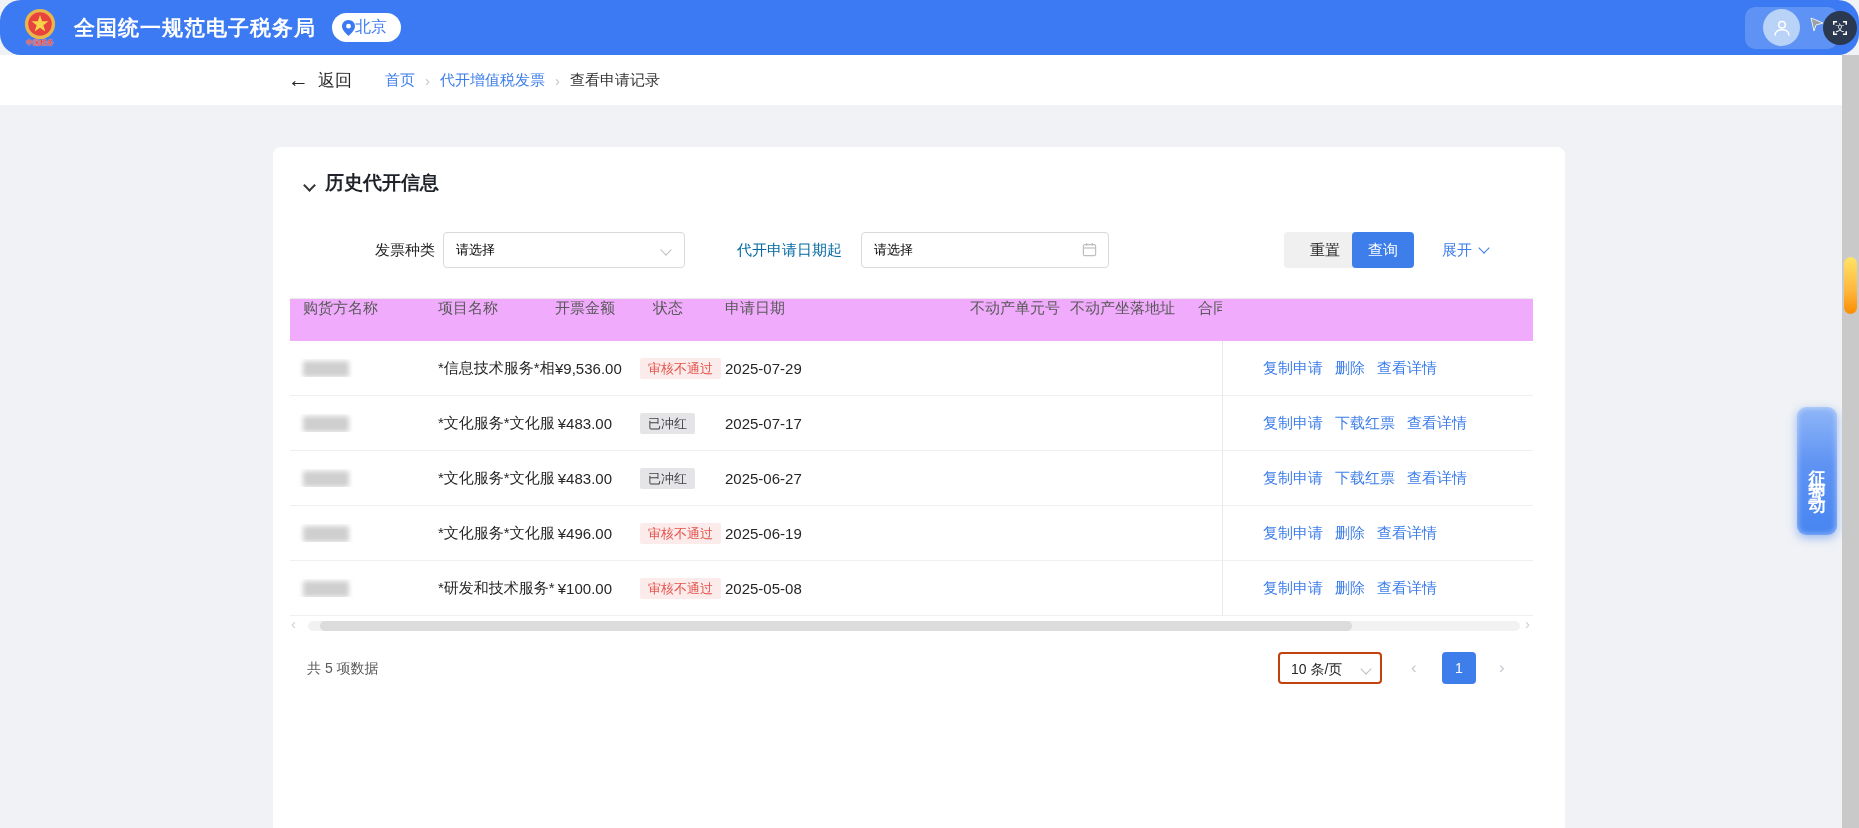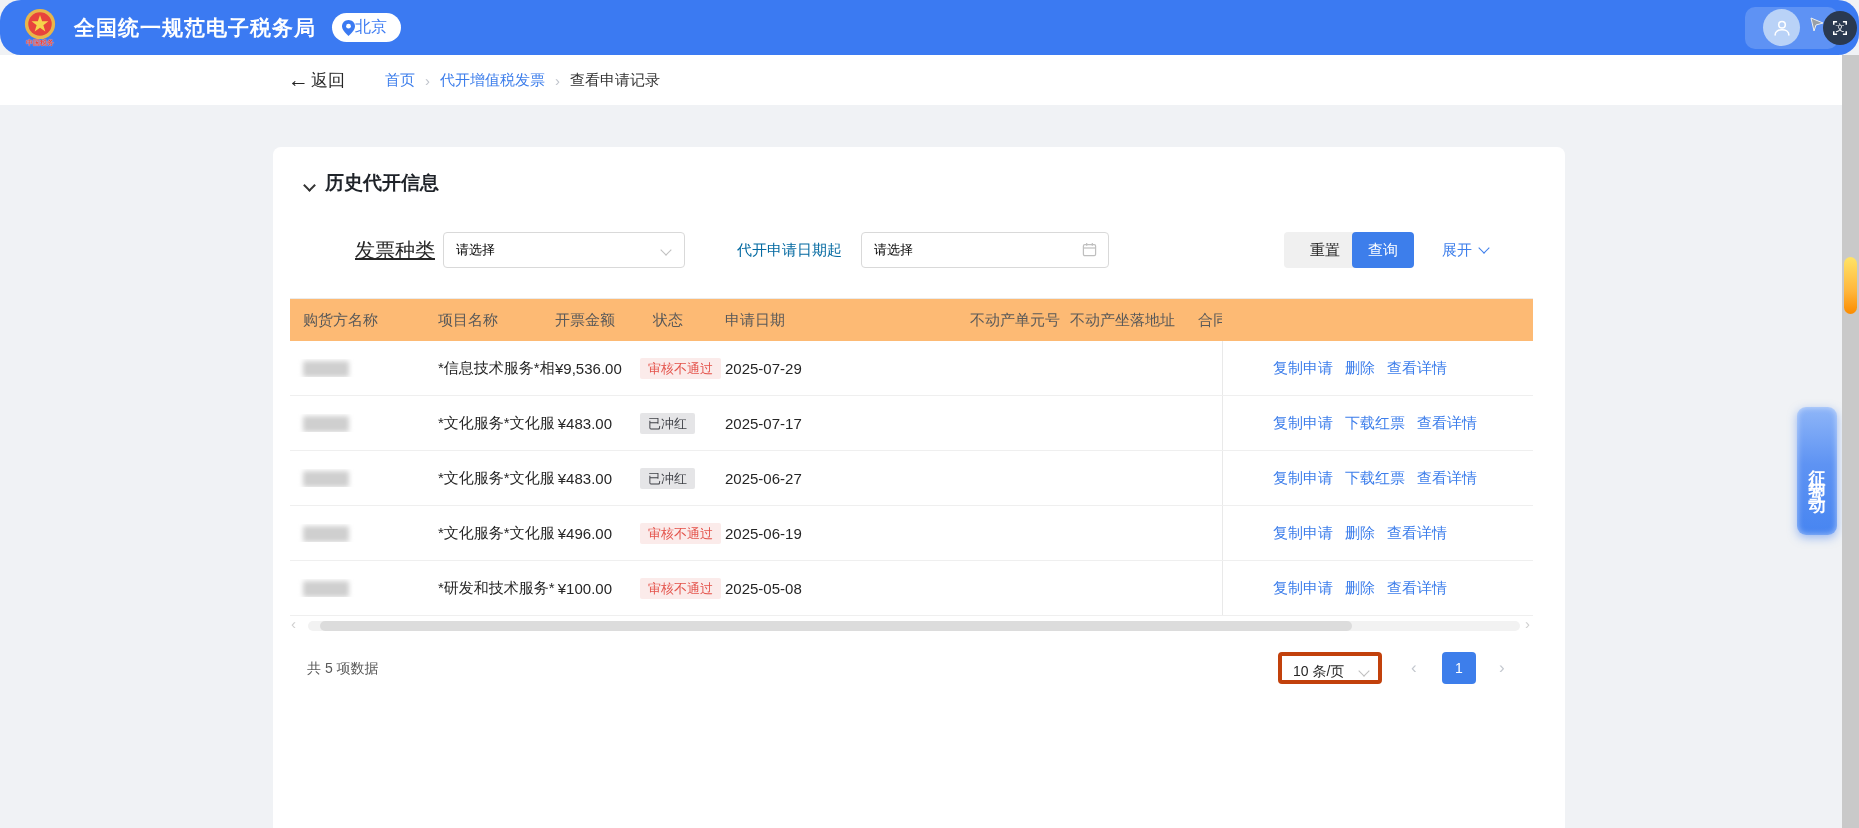--- a/index.html
+++ b/index.html
@@ -16,75 +16,75 @@
   .loc-pill span { color:#3B7AF2; font-size:16px; }
   .user-box { position:absolute; left:1745px; top:7px; width:93px; height:42px; background:rgba(255,255,255,0.18); border-radius:10px; }
   .avatar { position:absolute; left:1763px; top:9px; width:37px; height:37px; border-radius:50%; background:#B9D2F7; display:flex; align-items:center; justify-content:center; cursor:pointer; }
   .xlate { position:absolute; left:1823px; top:11px; width:34px; height:34px; border-radius:50%; background:#2A3950; display:flex; align-items:center; justify-content:center; cursor:pointer; }
   .cursor-arrow { position:absolute; left:1810px; top:17px; }
 
   
   .crumb-bar { position:absolute; left:0; top:55px; width:1842px; height:50px; background:#fff; }
   .back { position:absolute; left:288px; top:0; height:50px; display:flex; align-items:center; cursor:pointer; }
   .back .arr { font-size:21px; color:#262626; }
-  .back .txt { font-size:17px; color:#262626; margin-left:2px;text-align:center; }
+  .back .txt { font-size:17px; color:#262626; margin-left:9px;text-align:center; }
   .crumbs { position:absolute; left:385px; top:0; height:50px; display:flex; align-items:center; font-size:15px; }
   .crumbs .link { color:#3D7EEB; cursor:pointer; }
   .crumbs .sep { color:#c0c4cc; margin:0 10px; font-size:15px; }
   .crumbs .cur { color:#333; }
 
   
   .card { position:absolute; left:273px; top:147px; width:1292px; height:681px; background:#fff; border-radius:8px 8px 0 0; }
   .sec-chev { position:absolute; left:32px; top:34px; width:9px; height:9px; border-right:2px solid #333; border-bottom:2px solid #333; transform:rotate(45deg); cursor:pointer; }
   .sec-title { position:absolute; left:52px; top:23px; font-size:19px; font-weight:bold; color:#1f2329; }
 
   
-  .f-label1 { position:absolute; left:0px; top:85px; width:162px; line-height:36px; text-align:right; font-size:20px; color:#262626;text-decoration:underline; }
+  .f-label1 { position:absolute; left:0px; top:85px; width:162px; line-height:36px; text-align:right; font-size:15px; color:#262626; }
   .f-select { position:absolute; left:170px; top:85px; width:242px; height:36px; border:1px solid #d9d9d9; border-radius:4px; background:#fff; cursor:pointer; }
   .f-label2 { position:absolute; left:459px; top:85px; width:110px; line-height:36px; text-align:right; font-size:15px; color:#0369a1; }
   .f-date { position:absolute; left:588px; top:85px; width:248px; height:36px; border:1px solid #d9d9d9; border-radius:4px; background:#fff; cursor:pointer; }
   .ph { position:absolute; left:12px; top:0; line-height:34px; font-size:13px; color:#000000; }
   .dd-chev { position:absolute; right:14px; top:13px; width:8px; height:8px; border-right:1.6px solid #bfbfbf; border-bottom:1.6px solid #bfbfbf; transform:rotate(45deg); }
   .cal-ic { position:absolute; right:11px; top:9px; }
   .btn { position:absolute; top:85px; height:36px; border-radius:4px; font-size:15px; text-align:center; cursor:pointer; border:none; }
   .btn-reset { left:1011px; width:82px; background:#f0f0f0; color:#262626; }
   .btn-search { left:1079px; width:62px; background:#3D7EEB; color:#fff; }
   .expand { position:absolute; left:1169px; top:85px; height:36px; display:flex; align-items:center; color:#3D7EEB; font-size:15px; cursor:pointer; }
   .expand .chev { width:8px; height:8px; border-right:1.6px solid #3D7EEB; border-bottom:1.6px solid #3D7EEB; transform:rotate(45deg); margin-left:8px; margin-top:-4px; }
 
   
   .table { position:absolute; left:17px; top:151px; width:1243px; }
   .t-row { display:flex; align-items:stretch; }
   .scroll-cols { width:932px; display:flex; overflow:hidden; align-items:center; }
   .op-col { width:311px; border-left:1px solid #e9e9e9; display:flex; align-items:center; }
-  .t-head { height:43px; background:#fdba74; border-top:1px solid #ebebeb; }
+  .t-head { height:43px; background:#f0abfc; border-top:1px solid #ebebeb;flex-direction:column; }
   .t-head .cell { font-size:15px; color:#595959; white-space:nowrap; }
   .t-head .op-col { padding-left:8px; font-size:15px; color:#595959; }
   .t-body .t-row { height:55px; border-bottom:1px solid #efefef; }
   .cell { flex:none; white-space:nowrap; overflow:hidden; font-size:15px; color:#262626; }
   .c1{width:128px; padding-left:13px;} .c2{width:117px;margin-left:20px;} .c3{width:85px; text-align:right; padding-right:28px;}
   .c4{width:85px;} .c5{width:245px;} .c6{width:100px;} .c7{width:128px;} .c8{width:120px;}
   .t-head .c4 { padding-left:13px; }
   .redacted { display:inline-block; width:46px; height:16px; background:#cfcfcf; border-radius:2px; filter:blur(2.5px); vertical-align:middle; }
   .badge { display:inline-block; font-size:13px; padding:4px 8px; border-radius:2px; line-height:1; }
   .badge-error { background:#FBEBEA; color:#E4534B; }
   .badge-gray { background:#E5E5E7; color:#404248; }
-  .op-col { padding-left:50px; }
+  .op-col { padding-left:40px; }
   .t-head .op-col { padding-left:8px; }
   .act-link { color:#3D7EEB; font-size:15px; margin-right:12px; cursor:pointer; text-decoration:none; white-space:nowrap; }
 
   
   .h-scroll-prev { position:absolute; left:18px; top:468px; font-size:15px; color:#cfcfcf; cursor:pointer; }
   .h-scroll-next { position:absolute; left:1252px; top:468px; font-size:15px; color:#cfcfcf; cursor:pointer; }
   .h-track { position:absolute; left:35px; top:474px; width:1212px; height:10px; background:#f2f2f2; border-radius:5px; }
   .h-thumb { position:absolute; left:12px; top:0px; width:1032px; height:10px; background:#dcdcdc; border-radius:5px; cursor:grab; }
 
   
   .total-txt { position:absolute; left:34px; top:505px; line-height:32px; font-size:14px; color:#595959; }
-  .pg-size { position:absolute; left:1005px; top:505px; width:104px; height:32px; border:4px solid #c2410c; border-radius:4px; background:#fff; cursor:pointer; }
+  .pg-size { position:absolute; left:1005px; top:505px; width:104px; height:32px; border:2px solid #c2410c; border-radius:4px; background:#fff; cursor:pointer; }
   .pg-size .ph2 { position:absolute; left:11px; line-height:30px; font-size:14px; color:#262626; }
   .pg-size .dd-chev { top:11px; right:10px; }
   .pg-prev { position:absolute; left:1138px; top:505px; line-height:32px; font-size:17px; color:#c4c8cf; cursor:pointer; }
   .pg-cur { position:absolute; left:1169px; top:505px; width:34px; height:32px; background:#3D7EEB; border-radius:4px; color:#fff; font-size:14px; text-align:center; line-height:32px; cursor:pointer; }
   .pg-next { position:absolute; left:1226px; top:505px; line-height:32px; font-size:17px; color:#c4c8cf; cursor:pointer; }
 
   
   .float-btn { position:absolute; left:1797px; top:407px; width:40px; height:128px; border-radius:9px;
     background:linear-gradient(180deg,#8FB6F8 0%,#5E93F3 45%,#4785F1 100%);
     box-shadow:0 3px 10px rgba(70,128,238,.5), inset 0 0 6px rgba(255,255,255,.55);

